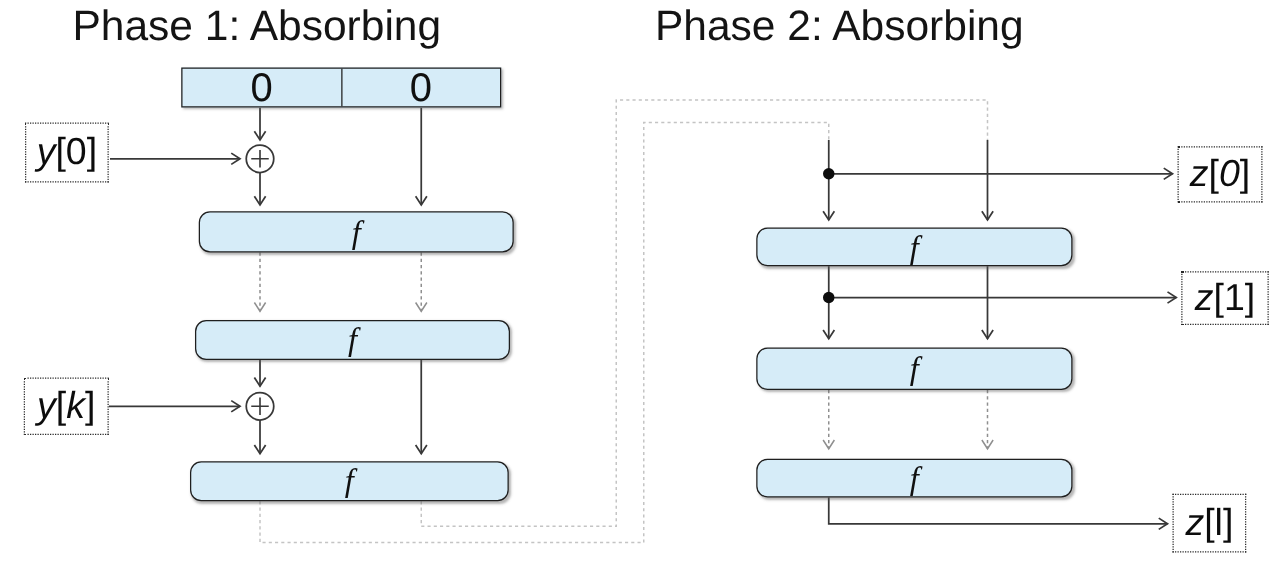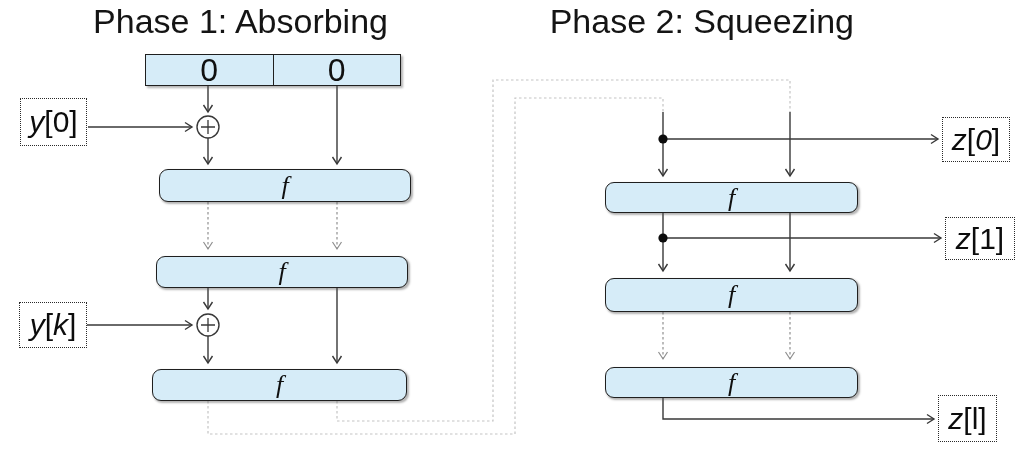--- a/index.html
+++ b/index.html
@@ -1,19 +1,19 @@
 <!DOCTYPE html>
 <html><head>
 <meta charset="utf-8">
 <style>
   html,body{margin:0;padding:0;background:#fff;}
   .stage{position:relative;width:1023px;height:451px;background:#ffffff;
          font-family:"Liberation Sans",sans-serif;overflow:hidden;}
   .wires{position:absolute;left:0;top:0;}
-  .title{position:absolute;top:2px;width:330px;text-align:right;font-size:34px;
+  .title{position:absolute;top:2px;width:330px;text-align:left;font-size:34px;
          color:#141414;white-space:nowrap;}
   .t1{left:58px;}
   .t2{left:524px;}
   .state{position:absolute;left:145px;top:54px;width:256px;height:32px;display:flex;
          background:#d6ecf8;border:1.6px solid #1f1f1f;box-sizing:border-box;
          box-shadow:1.5px 1.5px 2px rgba(90,90,90,.45);}
   .state .cell{flex:1;display:flex;align-items:center;justify-content:center;
          font-size:32px;color:#101010;line-height:1;}
   .state .cell.first{border-right:1.4px solid #1f1f1f;}
   .fbox{position:absolute;background:#d6ecf8;border:1.5px solid #1f1f1f;border-radius:9px;
@@ -85,21 +85,21 @@
 
     <g>
       <circle cx="663" cy="139" r="4.6" fill="#0d0d0d"></circle>
     </g>
     <g>
       <circle cx="663" cy="238" r="4.6" fill="#0d0d0d"></circle>
     </g>
   </svg>
 
   <div class="title t1">Phase 1: Absorbing</div>
-  <div class="title t2">Phase 2: Squeezing</div>
+  <div class="title t2">Phase 2: Absorbing</div>
 
   <div class="state">
     <div class="cell first">0</div>
     <div class="cell">0</div>
   </div>
 
   <div class="fbox" style="left:159px;top:169px;width:252px;height:33px;">
     <span class="fl">f</span>
   </div>
   <div class="fbox" style="left:156px;top:256px;width:252px;height:32px;">

